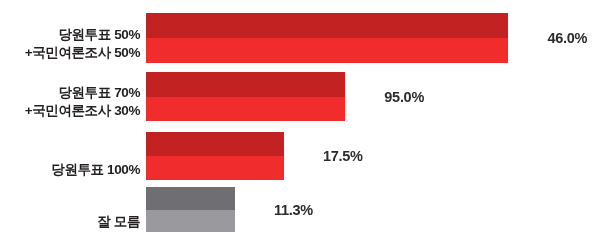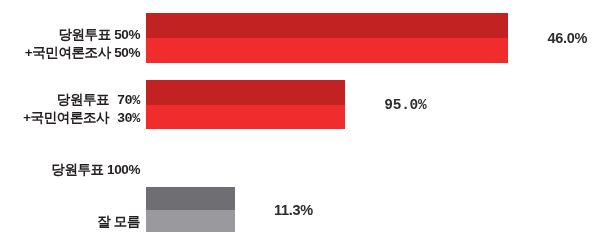--- a/index.html
+++ b/index.html
@@ -80,34 +80,41 @@
 +국민여론조사 50%</div>
     <div class="bar-wrap">
       <div class="bar" style="width: 362.48px;">
         <div class="seg-top" style="background: rgb(195, 34, 34);"></div>
         <div class="seg-bottom" style="background: rgb(240, 44, 44);"></div>
       </div>
       <div class="value-label">46.0%</div>
     </div>
   </div>
 
-  <div class="bar-row" style="top:80px; height:49px;font-family:Liberation Mono, monospace;">
+  <div class="bar-row" style="top:72px; height:49px;">
     <div class="cat-label">당원투표 70%
 +국민여론조사 30%</div>
     <div class="bar-wrap">
       <div class="bar" style="width: 199.364px;">
         <div class="seg-top" style="background: rgb(195, 34, 34);"></div>
         <div class="seg-bottom" style="background: rgb(240, 44, 44);"></div>
       </div>
       <div class="value-label">95.0%</div>
     </div>
   </div>
 
   <div class="bar-row" style="top:132px; height:48px;">
     <div class="cat-label">당원투표 100%</div>
+    <div class="bar-wrap">
+      <div class="bar" style="width: 137.9px;">
+        <div class="seg-top" style="background: rgb(195, 34, 34);"></div>
+        <div class="seg-bottom" style="background: rgb(240, 44, 44);"></div>
+      </div>
+      <div class="value-label">17.5%</div>
+    </div>
   </div>
 
   <div class="bar-row" style="top:187px; height:45px;">
     <div class="cat-label">잘 모름</div>
     <div class="bar-wrap">
       <div class="bar" style="width: 89.044px;">
         <div class="seg-top" style="background: rgb(110, 110, 115);"></div>
         <div class="seg-bottom" style="background: rgb(154, 154, 158);"></div>
       </div>
       <div class="value-label">11.3%</div>

